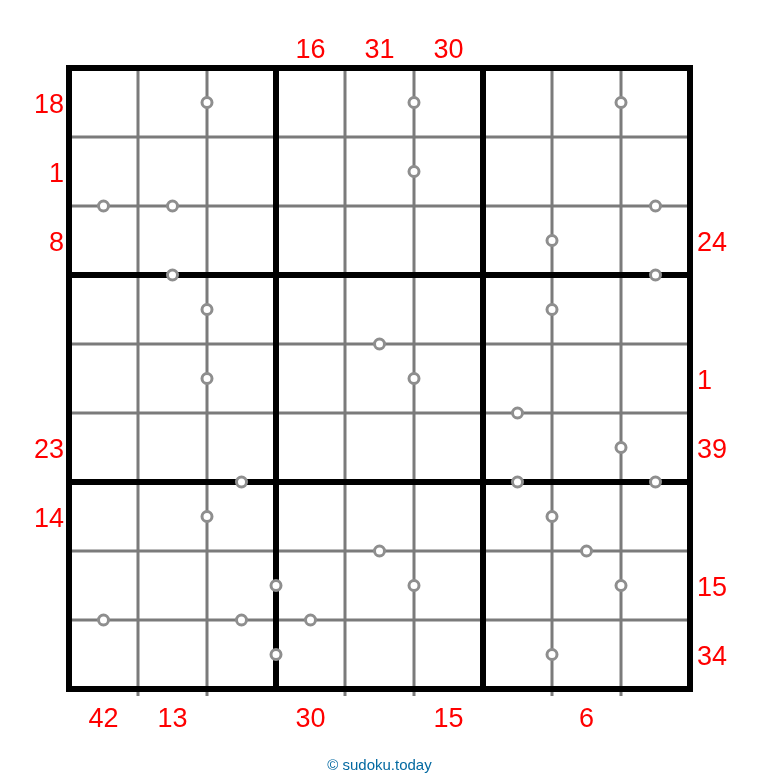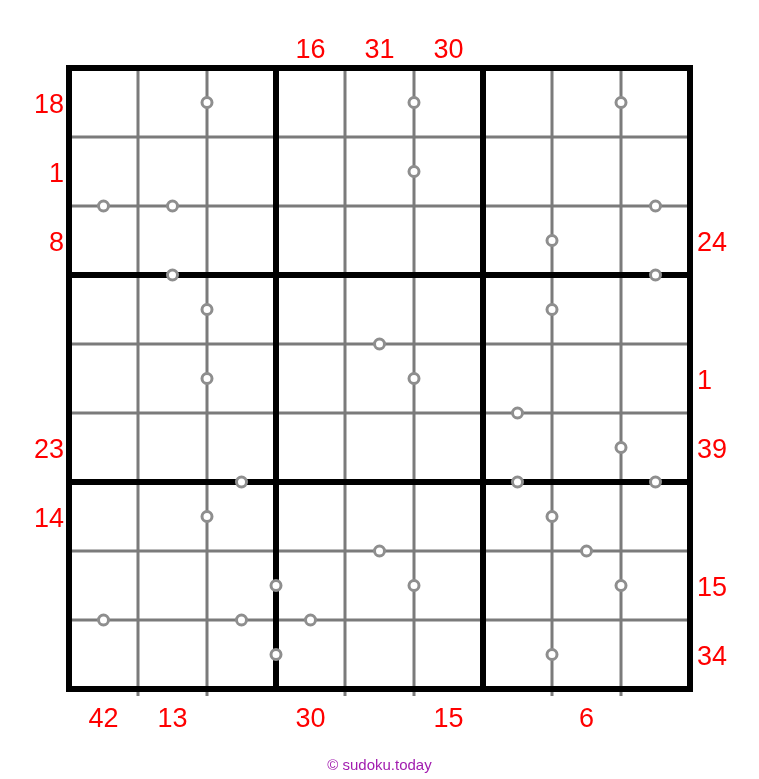--- a/index.html
+++ b/index.html
@@ -17,21 +17,21 @@
     font-size: 27px;
   }
   .footer {
     position: absolute;
     left: 0;
     top: 757px;
     width: 100%;
     text-align: center;
     font-size: 15px;
     line-height: 15px;
-    color: #a21caf;
+    color: #0369a1;
   }
 </style>
 </head>
 <body>
 
 <div class="stage">
   <svg id="grid-svg" width="759" height="779" viewBox="0 0 759 779">
       <rect x="69" y="68" width="69" height="69" fill="#ffffff"></rect>
       <rect x="138" y="68" width="69" height="69" fill="#ffffff"></rect>
       <rect x="207" y="68" width="69" height="69" fill="#ffffff"></rect>

